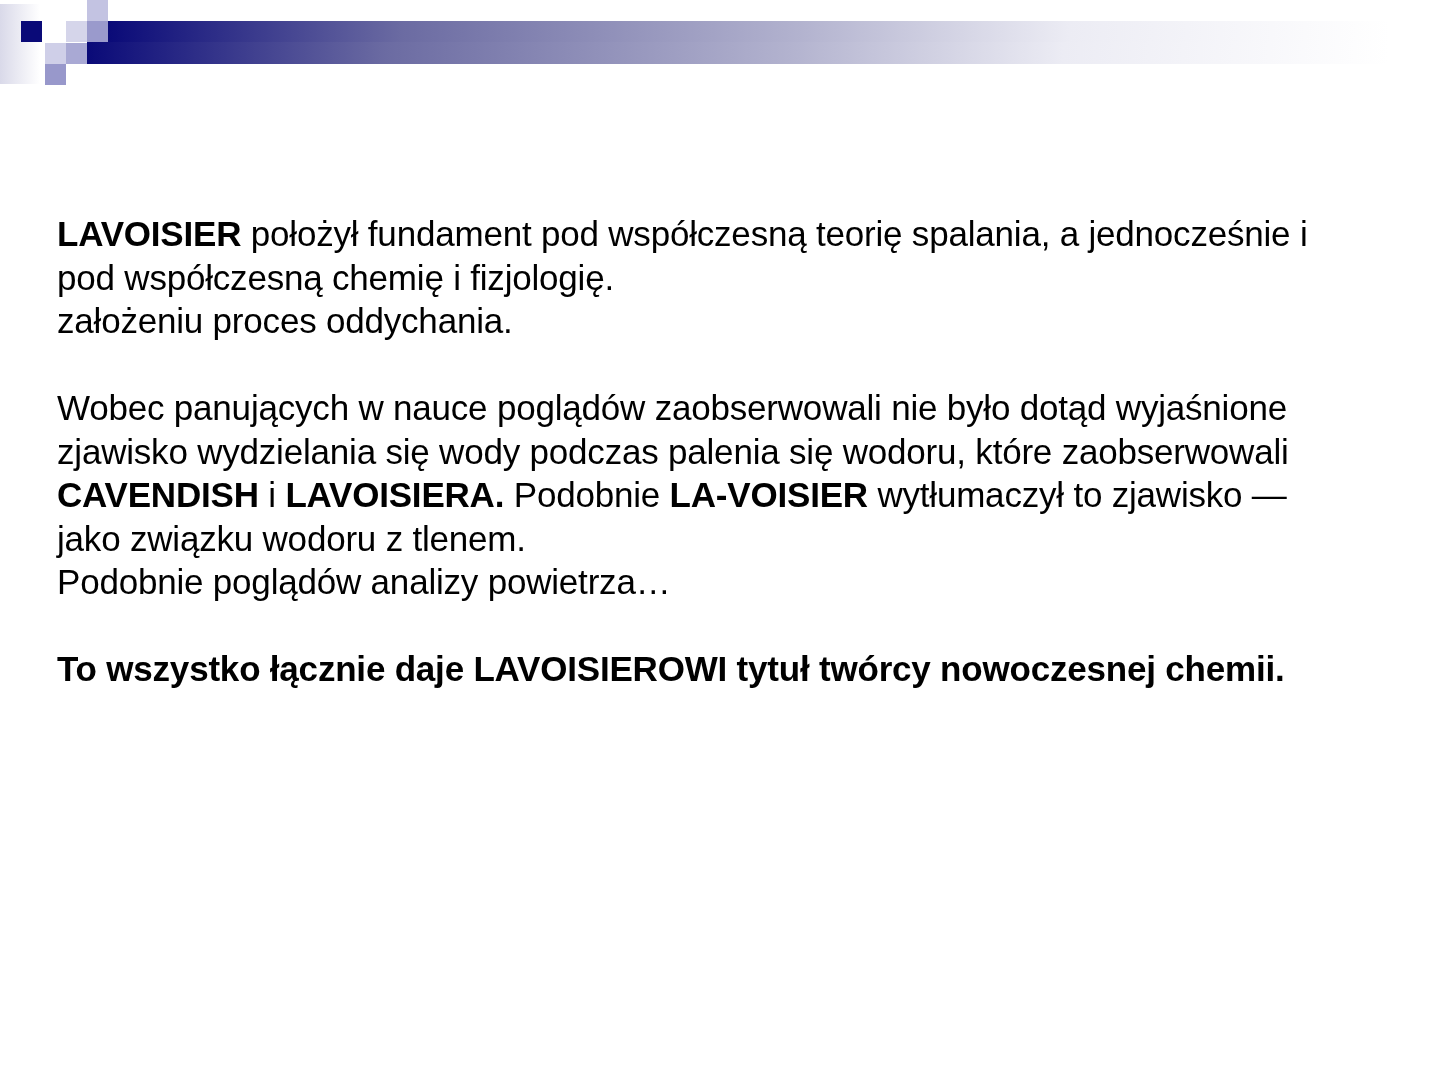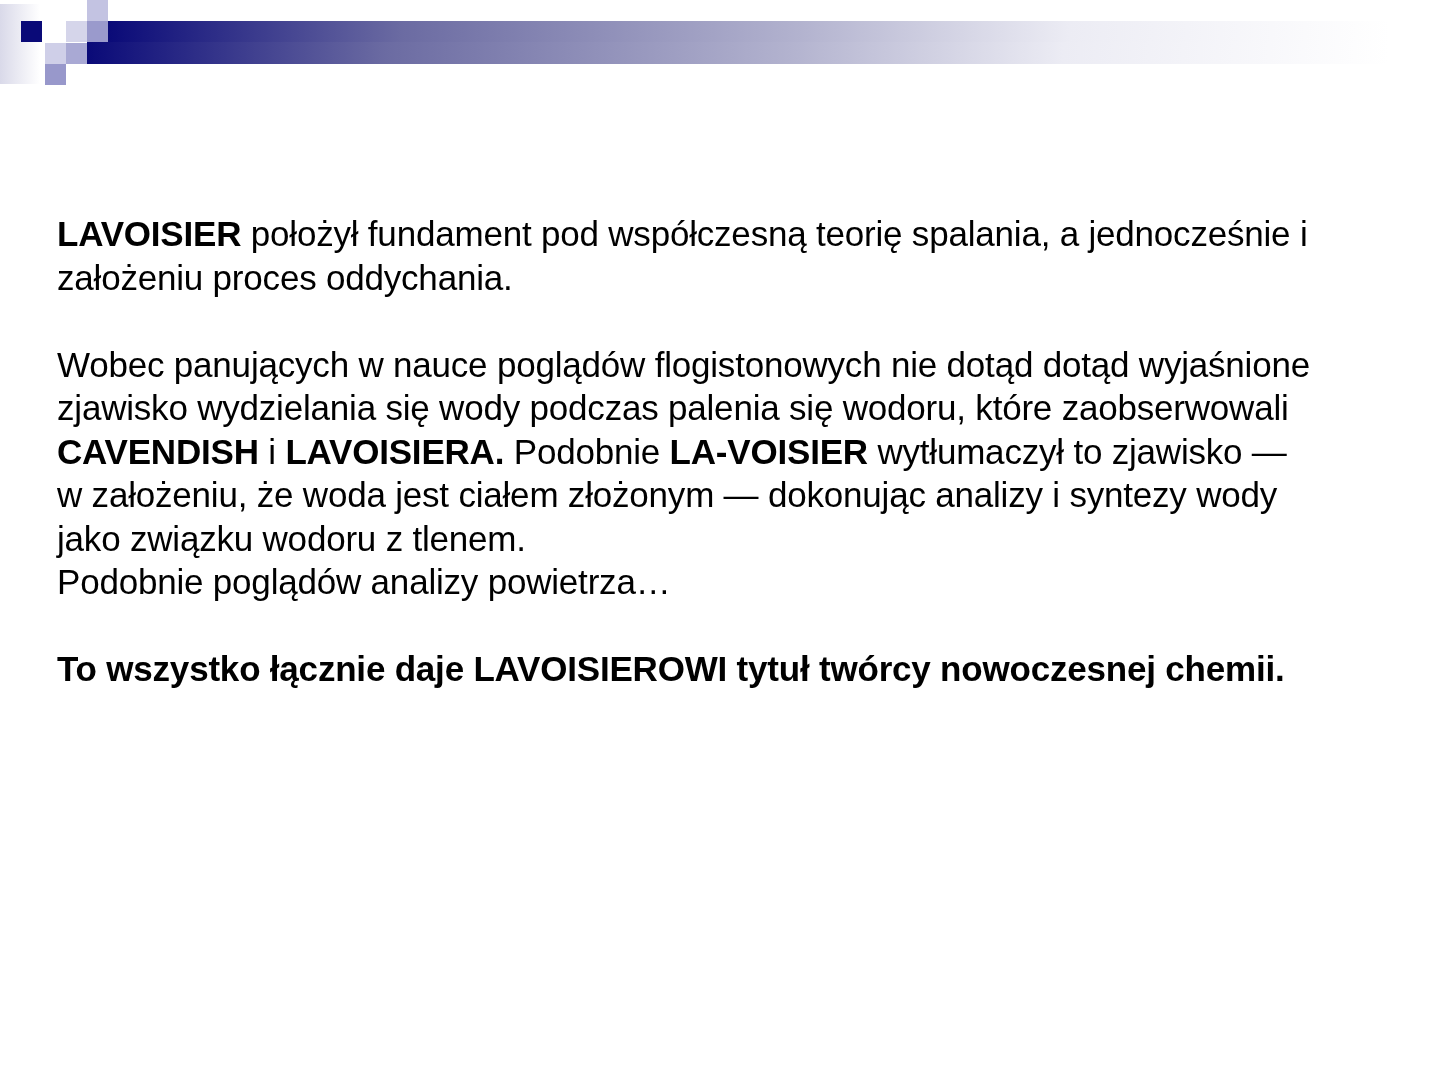--- a/index.html
+++ b/index.html
@@ -83,24 +83,24 @@
   <div class="sq sq-mid1"></div>
   <div class="sq sq-pale"></div>
   <div class="sq sq-mid2"></div>
   <div class="sq sq-deep"></div>
   <div class="bar-row bar-top"></div>
   <div class="bar-row bar-bottom"></div>
 </div>
 
 <div class="text-block">
     <div class="text-line"><span class="bold">LAVOISIER</span><span> położył fundament pod współczesną teorię spalania, a jednocześnie i</span></div>
+    <div class="text-line"><span>pod współczesną chemię i fizjologię.</span></div>
     <div class="text-line"><span>założeniu proces oddychania.</span></div>
     <div class="text-line">&nbsp;</div>
-    <div class="text-line"><span>Wobec panujących w nauce poglądów flogistonowych nie dotąd dotąd wyjaśnione</span></div>
+    <div class="text-line"><span>Wobec panujących w nauce poglądów zaobserwowali nie było dotąd wyjaśnione</span></div>
     <div class="text-line"><span>zjawisko wydzielania się wody podczas palenia się wodoru, które zaobserwowali</span></div>
     <div class="text-line"><span class="bold">CAVENDISH</span><span> i </span><span class="bold">LAVOISIERA.</span><span> Podobnie </span><span class="bold">LA-VOISIER</span><span> wytłumaczył to zjawisko —</span></div>
-    <div class="text-line"><span>w założeniu, że woda jest ciałem złożonym — dokonując analizy i syntezy wody</span></div>
     <div class="text-line"><span>jako związku wodoru z tlenem.</span></div>
     <div class="text-line"><span>Podobnie poglądów analizy powietrza…</span></div>
     <div class="text-line">&nbsp;</div>
     <div class="text-line"><span class="bold">To wszystko łącznie daje LAVOISIEROWI tytuł twórcy nowoczesnej chemii.</span></div>
     <div class="text-line">&nbsp;</div>
   </div>
 
 </body></html>

